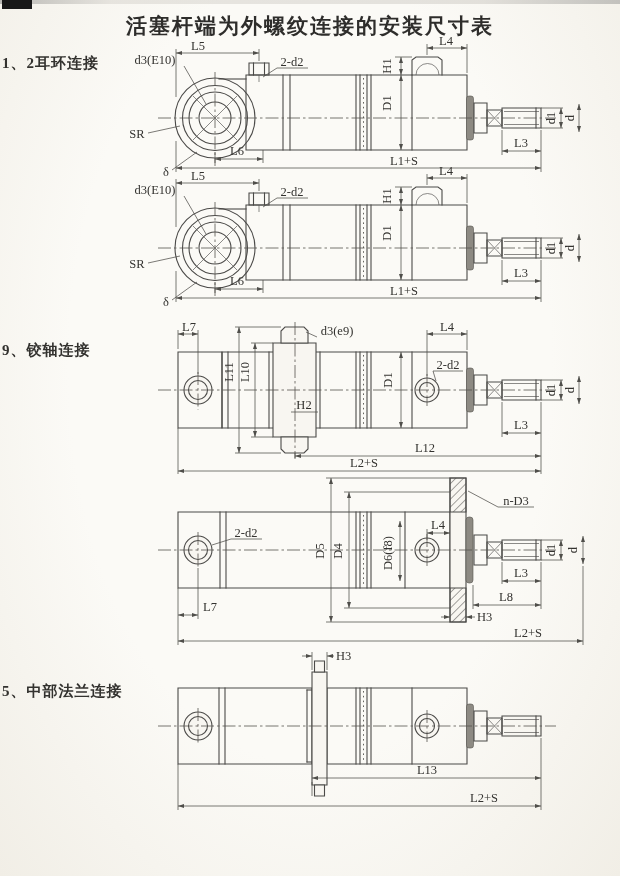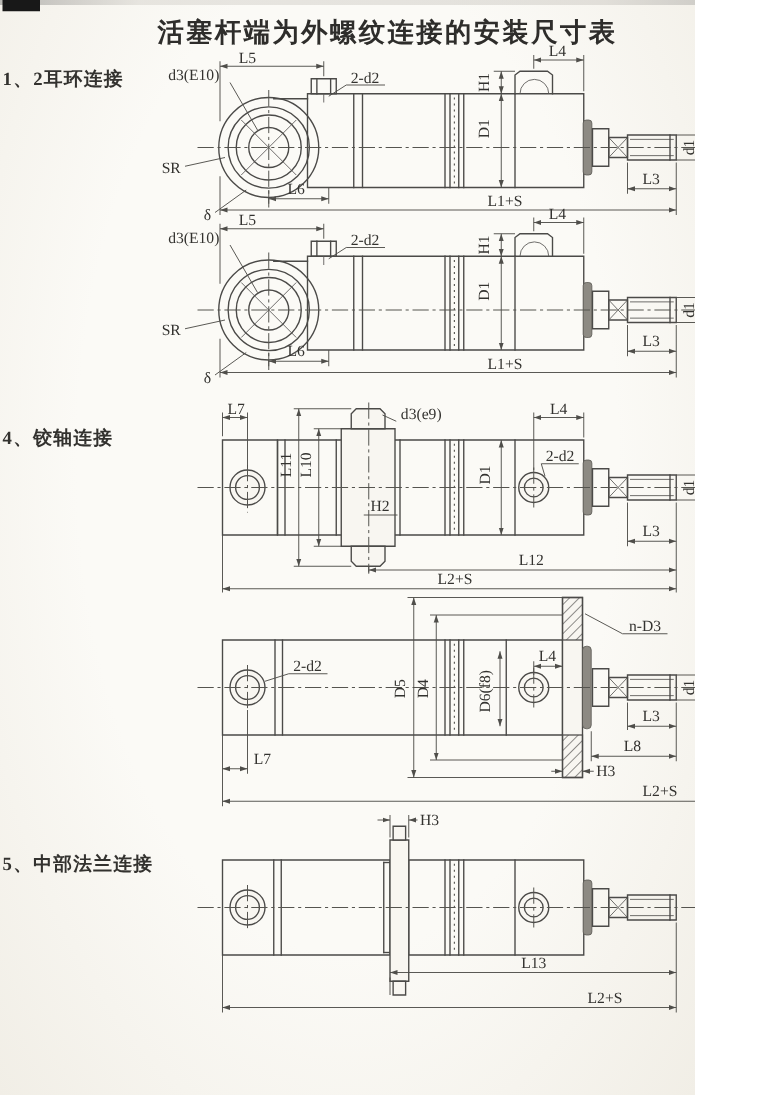--- a/index.html
+++ b/index.html
@@ -1,16 +1,16 @@
 <!DOCTYPE html>
 <html><head>
 <meta charset="utf-8">
 <style>
   html,body{margin:0;padding:0;}
-  .page{position:relative;width:556px;height:876px;overflow:hidden;
+  .page{position:relative;width:620px;height:876px;overflow:hidden;
         background:radial-gradient(ellipse at 50% 42%, #fbfaf6 55%, #f1eee6 100%);
         font-family:"Liberation Serif","DejaVu Serif",serif;}
   .artifact-topbar{position:absolute;left:0;top:0;width:620px;height:4px;opacity:.55;
         background:linear-gradient(90deg,#8a8a88,#d8d5cf 18%,#cfccc6 78%,#9a9a98);}
   .artifact-blackbox{position:absolute;left:2px;top:0;width:30px;height:9px;background:#181818;}
   .title{position:absolute;top:12px;left:0;width:620px;text-align:center;
          font-size:21px;font-weight:bold;letter-spacing:2px;color:#2e2d2b;}
   .sec-label{position:absolute;left:2px;font-size:15px;font-weight:700;color:#33322f;letter-spacing:1px;}
   svg{position:absolute;left:0;top:0;}
   .ln{stroke:#4b4a48;stroke-width:1.1;fill:none;stroke-linecap:square;}
@@ -23,21 +23,21 @@
   text.dl{font:12.5px "Liberation Serif","DejaVu Serif",serif;fill:#33322f;}
 </style>
 </head>
 <body>
 
 <div class="page">
   <div class="artifact-topbar"></div>
   <div class="artifact-blackbox"></div>
   <div class="title">活塞杆端为外螺纹连接的安装尺寸表</div>
   <div class="sec-label" style="top:54px">1、2耳环连接</div>
-  <div class="sec-label" style="top:341px">4、铰轴连接</div>
+  <div class="sec-label" style="top:341px">9、铰轴连接</div>
   <div class="sec-label" style="top:682px">5、中部法兰连接</div>
 
   <svg width="620" height="876" viewBox="0 0 620 876">
     <defs>
       <marker id="arr" viewBox="0 0 8 9" refX="8" refY="4.5" markerWidth="8" markerHeight="9" orient="auto-start-reverse">
         <path d="M0,1.8 L8,4.5 L0,7.2 Z" fill="#4f4e4a"></path>
       </marker>
       <pattern id="hatch" width="5.5" height="5.5" patternUnits="userSpaceOnUse" patternTransform="rotate(45)">
         <line x1="0" y1="0" x2="0" y2="5.5" stroke="#4b4a48" stroke-width="1"></line>
       </pattern>

